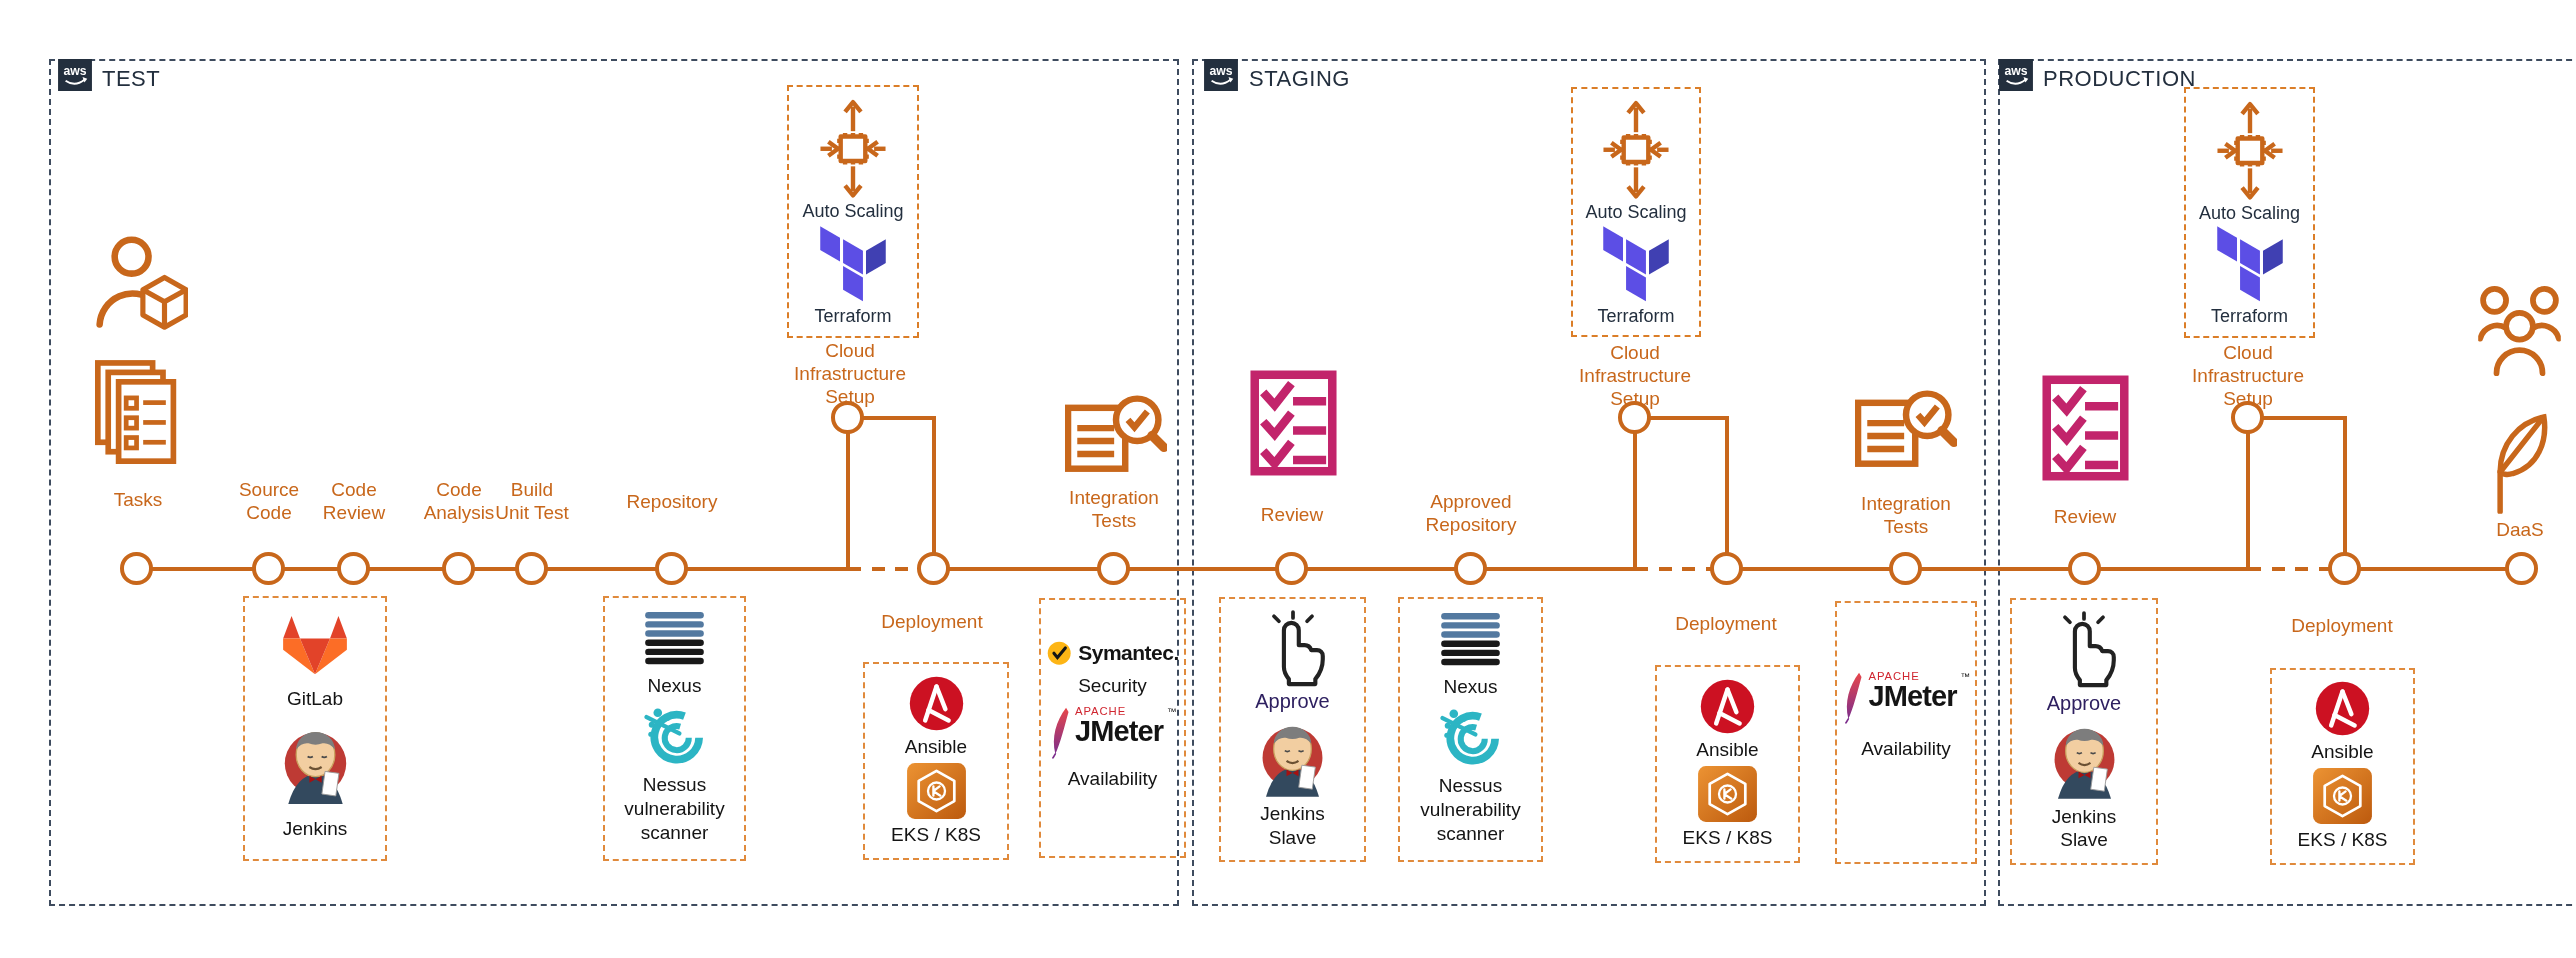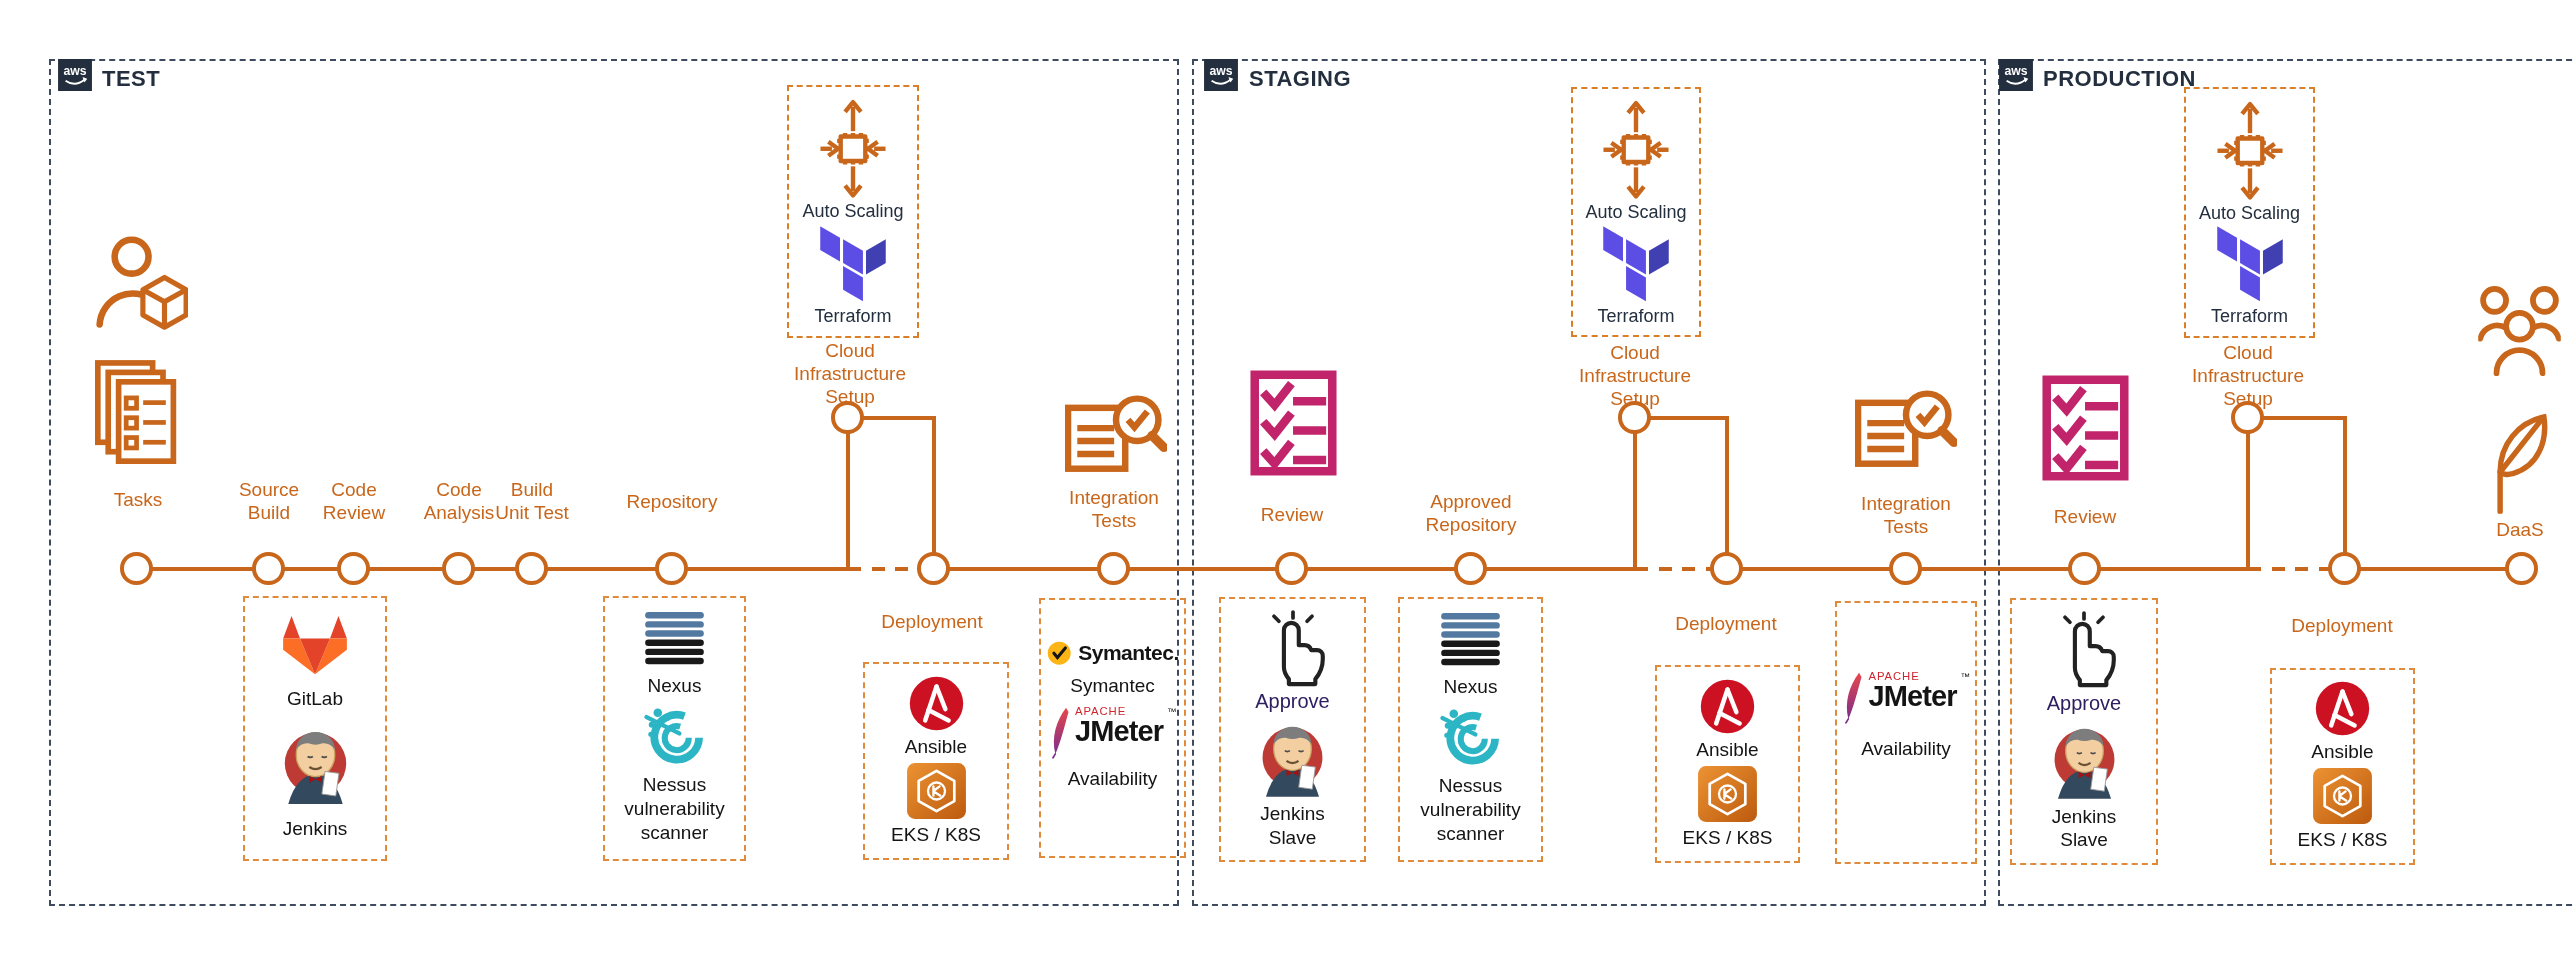--- a/index.html
+++ b/index.html
@@ -2,21 +2,21 @@
 <html style="font-size:15px"><head>
 <meta charset="utf-8">
 <style>
   html,body{margin:0;padding:0;background:#fff;}
   #canvas{position:relative;width:2576px;height:959px;background:#fff;overflow:hidden;
           font-family:"Liberation Sans",sans-serif;margin-left:40px;}
   svg text{font-family:"Liberation Sans",sans-serif;}
 
   .section{position:absolute;top:59px;height:847px;border:2.8px dashed #3E4B5E;box-sizing:border-box;}
   .aws-badge{position:absolute;width:34px;height:32px;}
-  .sec-title{position:absolute;font-size:22px;font-weight:700;color:#232F3E;letter-spacing:0.5px;}
+  .sec-title{position:absolute;font-size:22px;font-weight:400;color:#232F3E;letter-spacing:0.5px;}
 
   .line{position:absolute;height:3.8px;background:#C8671B;}
   .dash-line{position:absolute;height:3.8px;
              background:repeating-linear-gradient(90deg,#C8671B 0 13.2px,transparent 13.2px 23.6px);}
   .vline{position:absolute;width:3.8px;background:#C8671B;}
   .node{position:absolute;width:24.5px;height:24.5px;background:#fff;border:4.7px solid #C8671B;border-radius:50%;}
 
   .ms-label{position:absolute;transform:translateX(-50%);color:#C8671B;font-size:19px;line-height:1.2;
             text-align:center;white-space:pre-line;}
   .dep-label{position:absolute;transform:translateX(-50%);color:#C8671B;font-size:19px;}
@@ -322,21 +322,21 @@
 
   <svg style="position:absolute;left:54px;top:232px" width="94" height="104" viewBox="0 0 100 110">
       <use href="#sym-person-box"></use>
     </svg>
   <svg style="position:absolute;left:55px;top:360px" width="85" height="106" viewBox="0 0 90 112">
       <use href="#sym-tasks"></use>
     </svg>
 
   <div class="ms-label" style="left:98px;top:489px">Tasks</div>
   <div class="ms-label" style="left:229px;top:479px">Source
-Build</div>
+Code</div>
   <div class="ms-label" style="left:314px;top:479px">Code
 Review</div>
   <div class="ms-label" style="left:419px;top:479px">Code
 Analysis</div>
   <div class="ms-label" style="left:492px;top:479px">Build
 Unit Test</div>
   <div class="ms-label" style="left:632px;top:491px">Repository</div>
   <div class="ms-label" style="left:810px;top:340px">Cloud
 Infrastructure
 Setup</div>
@@ -396,21 +396,21 @@
     <div class="tool-label">EKS / K8S</div>
   </div>
 
   <div class="tool-box topalign" style="left:999px;top:598px;width:147px;height:260px;padding-top:40px;gap:8px">
     <div class="symc">
       <svg width="26.4" height="26.4" viewBox="0 0 28 28">
           <use href="#sym-symc-check"></use>
         </svg>
       <span class="symc-text">Symantec.</span>
     </div>
-    <div class="tool-label">Symantec</div>
+    <div class="tool-label">Security</div>
     <div class="jmeter">
       <svg width="22.6" height="53" viewBox="0 0 24 56">
           <use href="#sym-feather"></use>
         </svg>
       <div class="jm-col">
           <span class="jm-apache">APACHE</span>
           <span class="jm-name">JMeter</span>
         </div>
       <span class="jm-tm">™</span>
     </div>

